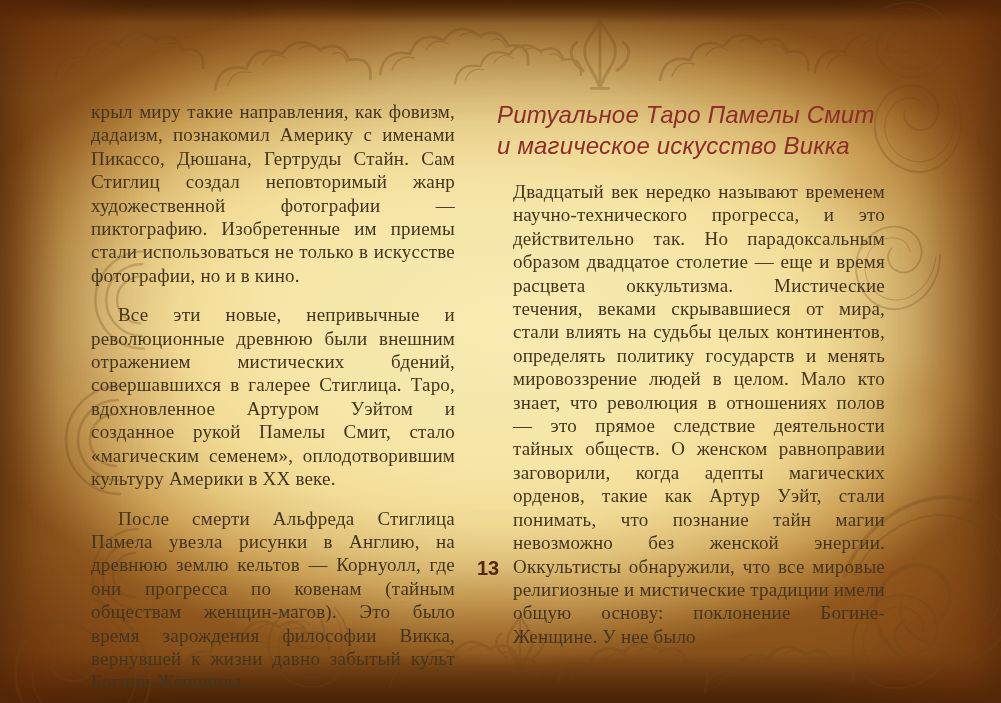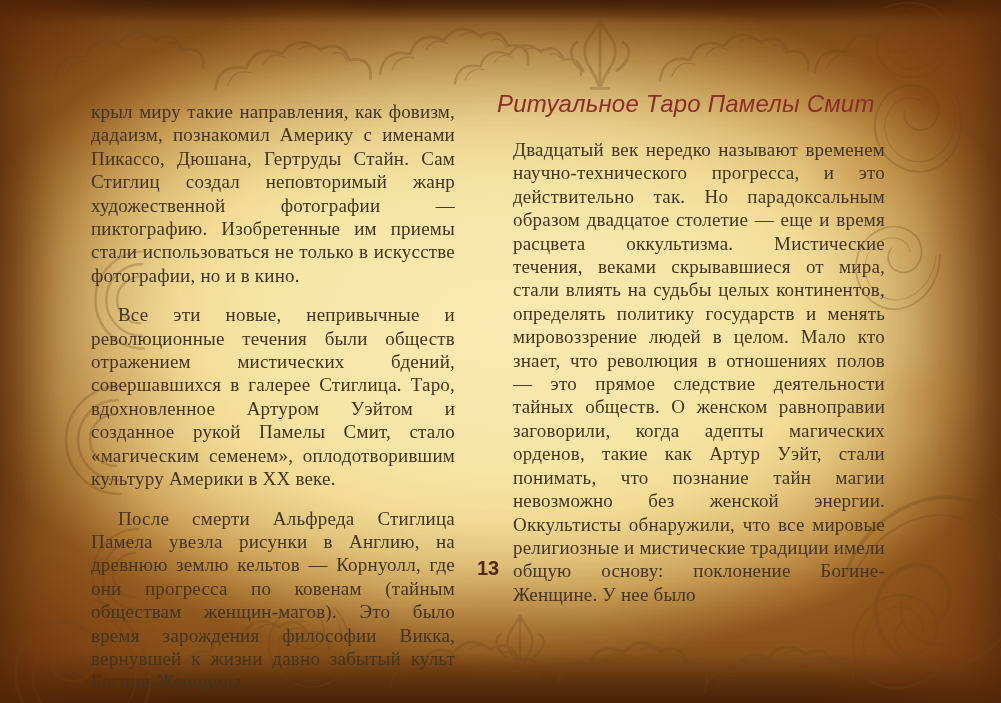--- a/index.html
+++ b/index.html
@@ -54,21 +54,21 @@
     font-size: 19px;
     line-height: 23.4px;
     text-align: justify;
     letter-spacing: 0.2px;
   }
   .col p { margin: 16px; }
   .col p.ind { text-indent: 27px; }
   .col-left  { left: 75px;  width: 396px; }
   .col-right { left: 497px; width: 404px; }
   .section-heading {
-    margin: 4px 0 19px 0;
+    margin: 15px 0 19px 0;
     font-family: "Liberation Sans", "DejaVu Sans", sans-serif;
     font-style: italic;
     font-weight: normal;
     font-size: 24px;
     line-height: 31px;
     letter-spacing: 0.2px;
     color: #8c2d28;
     text-align: left;
   }
   .section-heading span { display: block; }
@@ -139,26 +139,27 @@
       <use href="#fleur" transform="translate(520,632) scale(0.9)"></use>
       <use href="#scallop" transform="translate(560,652) rotate(4)"></use>
       <use href="#scallop" transform="translate(705,662)"></use>
       <use href="#curl" transform="translate(845,575) scale(1.45) rotate(-20)"></use>
       <use href="#curl" transform="translate(950,655) scale(0.8) rotate(170)"></use>
     </g>
   </svg>
 
   <div class="col col-left">
     <p>крыл миру такие направления, как фовизм, дадаизм, познакомил Америку с именами Пикассо, Дюшана, Гертруды Стайн. Сам Стиглиц создал неповторимый жанр художественной фотографии — пиктографию. Изобретенные им приемы стали использоваться не только в искусстве фотографии, но и в кино.</p>
-    <p class="ind">Все эти новые, непривычные и революционные течения были обществ отражением мистических бдений, совершавшихся в галерее Стиглица. Таро, вдохновленное Артуром Уэйтом и созданное рукой Памелы Смит, стало «магическим семенем», оплодотворившим культуру Америки в XX веке.</p>
+    <p class="ind">Все эти новые, непривычные и революционные древнюю были внешним отражением мистических бдений, совершавшихся в галерее Стиглица. Таро, вдохновленное Артуром Уэйтом и созданное рукой Памелы Смит, стало «магическим семенем», оплодотворившим культуру Америки в XX веке.</p>
     <p class="ind">После смерти Альфреда Стиглица Памела увезла рисунки в Англию, на древнюю землю кельтов — Корнуолл, где они прогресса по ковенам (тайным обществам женщин-магов). Это было время зарождения философии Викка, вернувшей к жизни давно забытый культ Богини-Женщины.</p>
   </div>
 
   <div class="col col-right">
     <h2 class="section-heading">
       <span>Ритуальное Таро Памелы Смит</span>
+      <span>и магическое искусство Викка</span>
     </h2>
     <p>Двадцатый век нередко называют временем научно-технического прогресса, и это действительно так. Но парадоксальным образом двадцатое столетие — еще и время расцвета оккультизма. Мистические течения, веками скрывавшиеся от мира, стали влиять на судьбы целых континентов, определять политику государств и менять мировоззрение людей в целом. Мало кто знает, что революция в отношениях полов — это прямое следствие деятельности тайных обществ. О женском равноправии заговорили, когда адепты магических орденов, такие как Артур Уэйт, стали понимать, что познание тайн магии невозможно без женской энергии. Оккультисты обнаружили, что все мировые религиозные и мистические традиции имели общую основу: поклонение Богине-Женщине. У нее было</p>
   </div>
 
   <div class="page-number">13</div>
 
 </div>
 
 </body></html>

